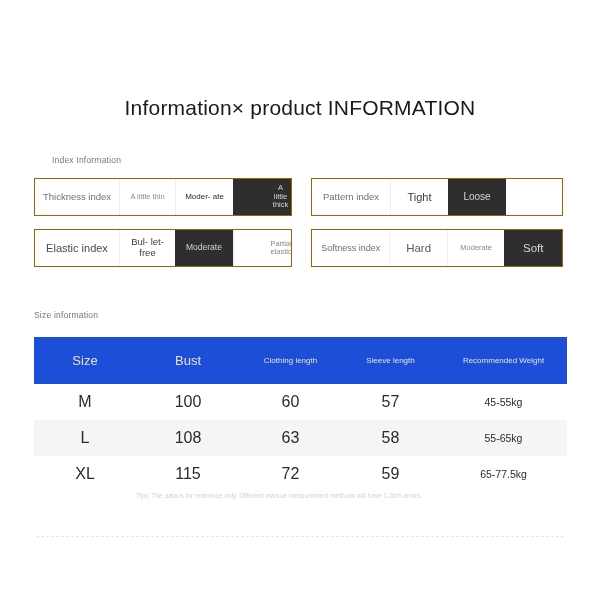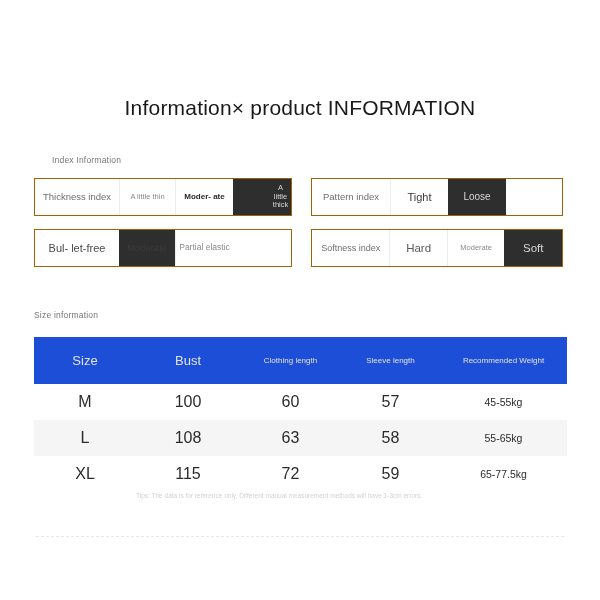--- a/index.html
+++ b/index.html
@@ -83,21 +83,21 @@
   .index-cell.label {
     color: #6f6f6f;
   }
   .index-cell.selected {
     background: #2e2e2e;
     color: #d7d7d7;
     border-left: none;
   }
   .index-cell.emph {
     color: #2a2a2a;
-    font-weight: 700;
+    font-weight: 400;
   }
 
   
   .index-col.left .index-cell:nth-child(1) { width: 84px; font-size: 9.5px; }
   .index-col.left .index-cell:nth-child(2) { width: 56px; font-size: 7.5px; }
   .index-col.left .index-cell:nth-child(3) { width: 58px; font-size: 8px; }
   .index-col.left .index-cell:nth-child(4) { width: 58px; font-size: 7.5px; padding-left: 40px; }
 
   .index-col.left .row-elastic .index-cell:nth-child(1) { font-size: 11px; color: #4a4a4a; }
   .index-col.left .row-elastic .index-cell:nth-child(2) { font-size: 9.5px; color: #3c3c3c; }
@@ -194,20 +194,21 @@
   <div class="index-col left">
 
     <div class="index-row row-thickness">
       <div class="index-cell label">Thickness index</div>
       <div class="index-cell">A little thin</div>
       <div class="index-cell emph">Moder- ate</div>
       <div class="index-cell selected">A little thick</div>
     </div>
 
     <div class="index-row row-elastic">
+      <div class="index-cell label">Elastic index</div>
       <div class="index-cell">Bul- let-free</div>
       <div class="index-cell selected">Moderate</div>
       <div class="index-cell">Partial elastic</div>
     </div>
 
   </div>
 
   <div class="index-col right">
 
     <div class="index-row row-pattern">

